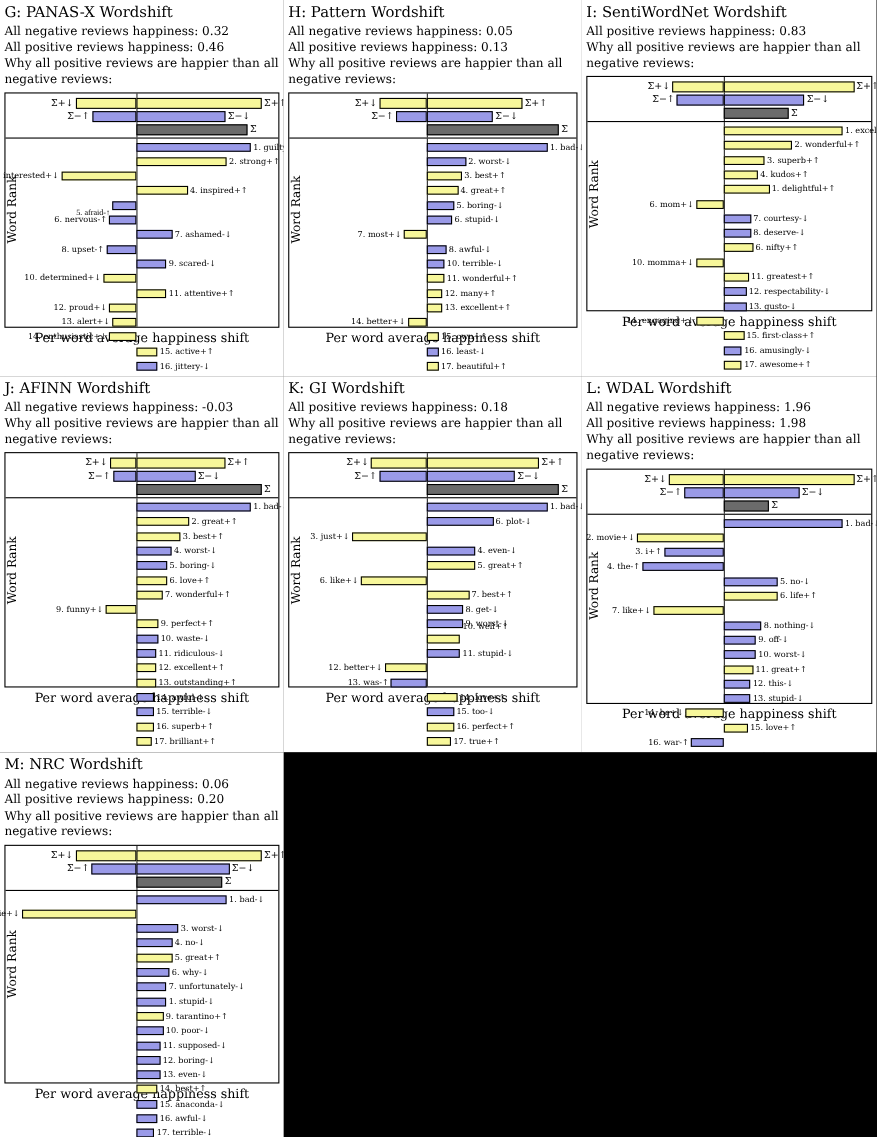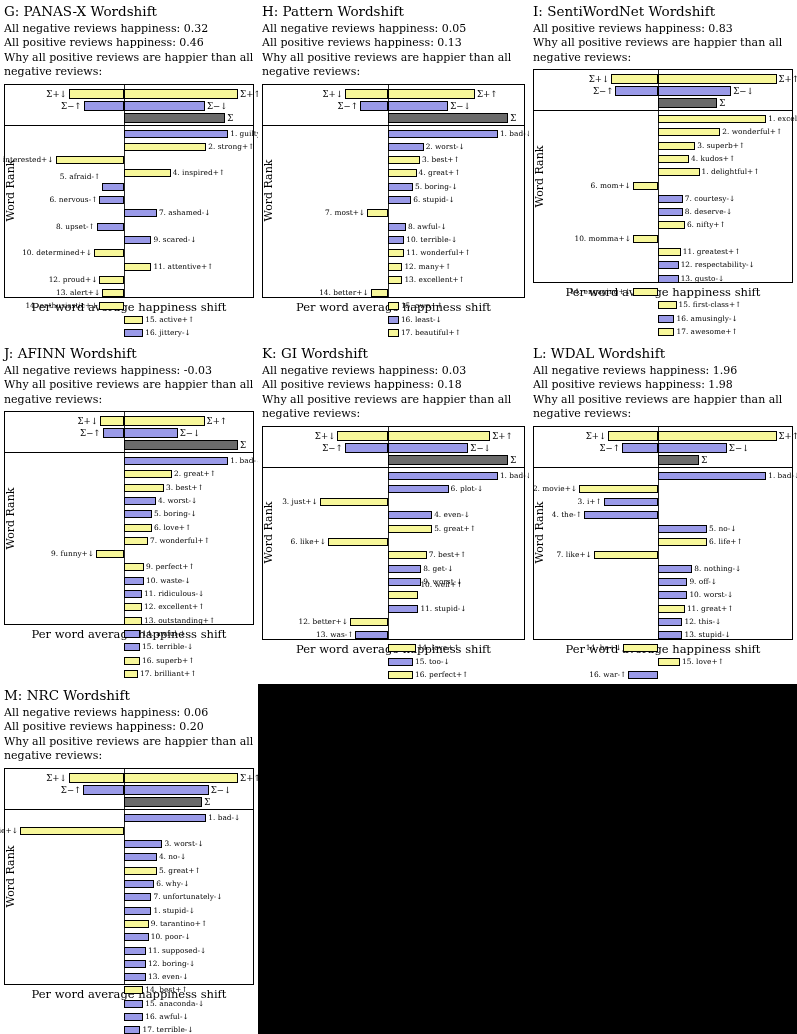--- a/index.html
+++ b/index.html
@@ -54,21 +54,21 @@
             <div class="axisline" style="left: 48%;"></div>
             <div class="bar" style="background: rgb(154, 154, 232); top: 4px; left: 48%; width: 42%;"></div>
             <div class="blabel" style="top: 4px; left: calc(90% + 2px);">1. guilty-↓</div>
             <div class="bar" style="background: rgb(247, 247, 154); top: 17.3px; left: 48%; width: 33.1579%;"></div>
             <div class="blabel" style="top: 17.3px; left: calc(81.1579% + 2px);">2. strong+↑</div>
             <div class="bar" style="background: rgb(247, 247, 154); top: 30.6px; left: 20.3684%; width: 27.6316%;"></div>
             <div class="blabel" style="top: 30.6px; left: calc(20.3684% - 2px); transform: translateX(-100%);">3. interested+↓</div>
             <div class="bar" style="background: rgb(247, 247, 154); top: 43.9px; left: 48%; width: 18.7895%;"></div>
             <div class="blabel" style="top: 43.9px; left: calc(66.7895% + 2px);">4. inspired+↑</div>
             <div class="bar" style="background: rgb(154, 154, 232); top: 57.2px; left: 39.1579%; width: 8.84211%;"></div>
-            <div class="blabel" style="top: 47px; left: calc(39.1579% - 2px); transform: translateX(-100%);">5. afraid-↑</div>
+            <div class="blabel" style="top: 63px; left: calc(39.1579% - 2px); transform: translateX(-100%); font-family: Liberation Serif, serif;">5. afraid-↑</div>
             <div class="bar" style="background: rgb(154, 154, 232); top: 70.5px; left: 38.0526%; width: 9.94737%;"></div>
             <div class="blabel" style="top: 70.5px; left: calc(38.0526% - 2px); transform: translateX(-100%);">6. nervous-↑</div>
             <div class="bar" style="background: rgb(154, 154, 232); top: 83.8px; left: 48%; width: 13.2632%;"></div>
             <div class="blabel" style="top: 83.8px; left: calc(61.2632% + 2px);">7. ashamed-↓</div>
             <div class="bar" style="background: rgb(154, 154, 232); top: 97.1px; left: 36.9474%; width: 11.0526%;"></div>
             <div class="blabel" style="top: 97.1px; left: calc(36.9474% - 2px); transform: translateX(-100%);">8. upset-↑</div>
             <div class="bar" style="background: rgb(154, 154, 232); top: 110.4px; left: 48%; width: 11.0526%;"></div>
             <div class="blabel" style="top: 110.4px; left: calc(59.0526% + 2px);">9. scared-↓</div>
             <div class="bar" style="background: rgb(247, 247, 154); top: 123.7px; left: 35.8421%; width: 12.1579%;"></div>
             <div class="blabel" style="top: 123.7px; left: calc(35.8421% - 2px); transform: translateX(-100%);">10. determined+↓</div>
@@ -283,21 +283,20 @@
             <div class="bar" style="background: rgb(247, 247, 154); top: 216.8px; left: 48%; width: 5.65385%;"></div>
             <div class="blabel" style="top: 216.8px; left: calc(53.6538% + 2px);">17. brilliant+↑</div>
           </div>
         </div>
         <div class="xlab">Per word average happiness shift</div>
       </div>
     </div>
     <div class="panel">
       <div class="ptitle">K: GI Wordshift</div>
       <div class="pmeta">
-        <div>All negative reviews happiness: 0.03</div>
         <div>All positive reviews happiness: 0.18</div>
         <div>Why all positive reviews are happier than all negative reviews:</div>
       </div>
       <div class="plotwrap">
         <div class="plot" style="height: 212px;">
           <div class="ylab">
             <span>Word Rank</span>
           </div>
           <div class="topbox" style="height: 40px; position: relative;">
             <div class="axisline" style="left: 48%;"></div>

